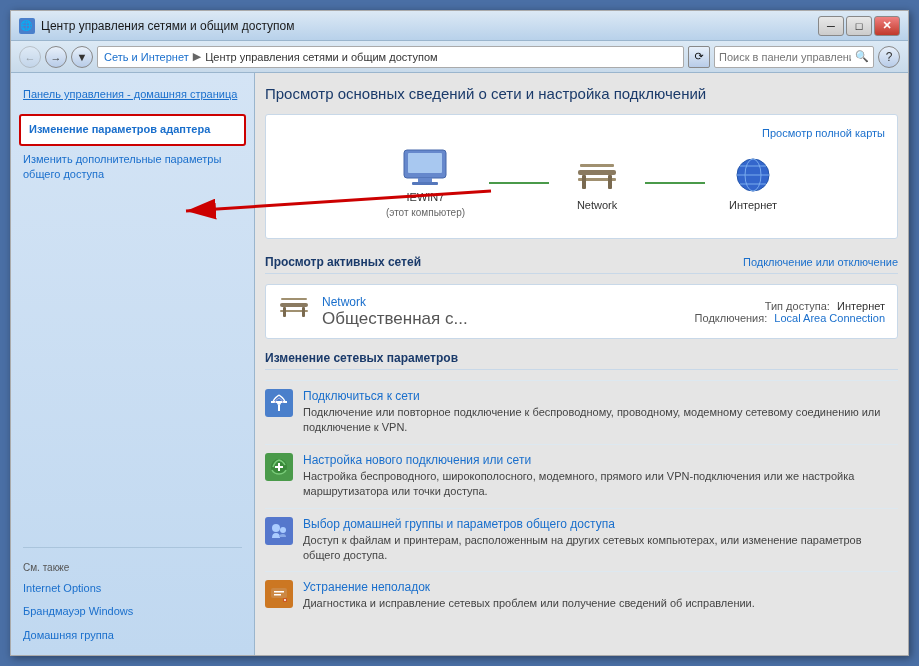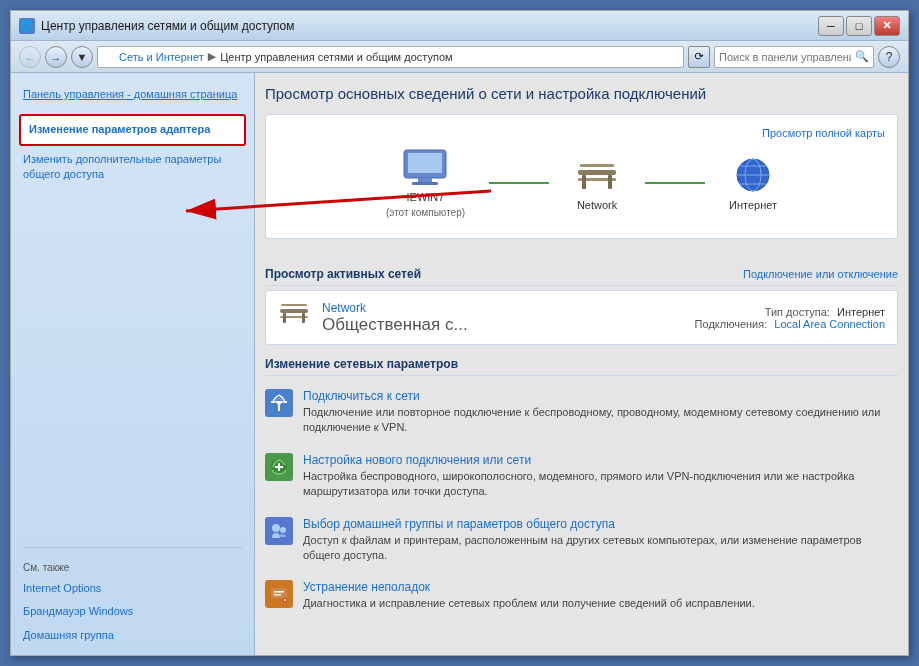--- a/index.html
+++ b/index.html
@@ -192,21 +192,21 @@
       font-weight: normal;
       margin-bottom: 12px;
     }
 
     
     .network-map {
       background: #fff;
       border: 1px solid #c8d8e8;
       border-radius: 3px;
       padding: 12px;
-      margin-bottom: 28px;
+      margin-bottom: 16px;
     }
     .map-view-link {
       float: right;
       color: #1a6fcc;
       font-size: 11px;
       cursor: pointer;
     }
     .network-diagram {
       display: flex;
       align-items: center;
@@ -240,21 +240,21 @@
       height: 2px;
       background: #4a9a4a;
       max-width: 60px;
     }
 
     
     .section-header {
       display: flex;
       align-items: center;
       justify-content: space-between;
-      margin-bottom: 4px;
+      margin-bottom: 10px;
       padding-bottom: 4px;
       border-bottom: 1px solid #c8d8e8;
       gap: 12px;
     }
     .section-title {
       font-size: 12px;
       color: #1a3a6a;
       font-weight: bold;
     }
     .section-link {
@@ -375,21 +375,21 @@
       <div class="tb-btn tb-max">□</div>
       <div class="tb-btn tb-close">✕</div>
     </div>
   </div>
 
   <div class="address-bar">
     <div class="nav-btn disabled">←</div>
     <div class="nav-btn">→</div>
     <div class="nav-btn">▼</div>
     <div class="breadcrumb-bar">
-      <span style="color:#1a6fcc;cursor:pointer;margin-left:15px;">Сеть и Интернет</span>
+      <span style="color:#1a6fcc;cursor:pointer;">Сеть и Интернет</span>
       <span style="color:#666;">▶</span>
       <span style="color:#333;">Центр управления сетями и общим доступом</span>
     </div>
     <div class="refresh-btn">⟳</div>
     <div class="search-box">
       <input class="search-input" placeholder="Поиск в панели управления" style="">
       <span style="color:#888;font-size:11px;">🔍</span>
     </div>
     <div class="help-btn">?</div>
   </div>

